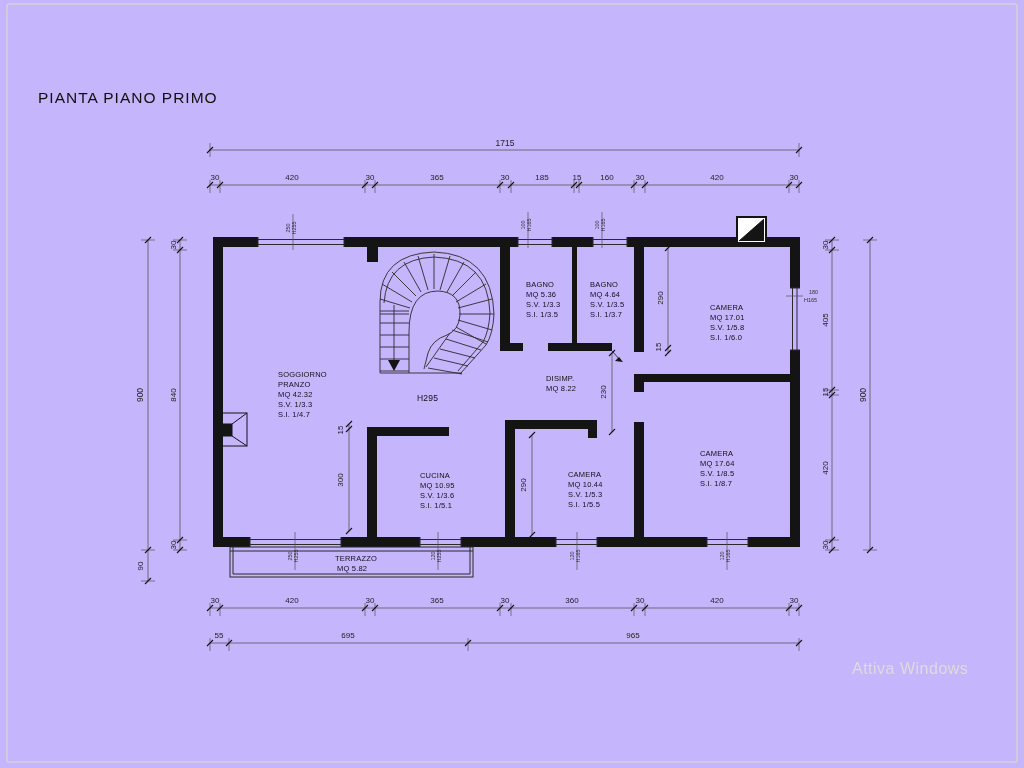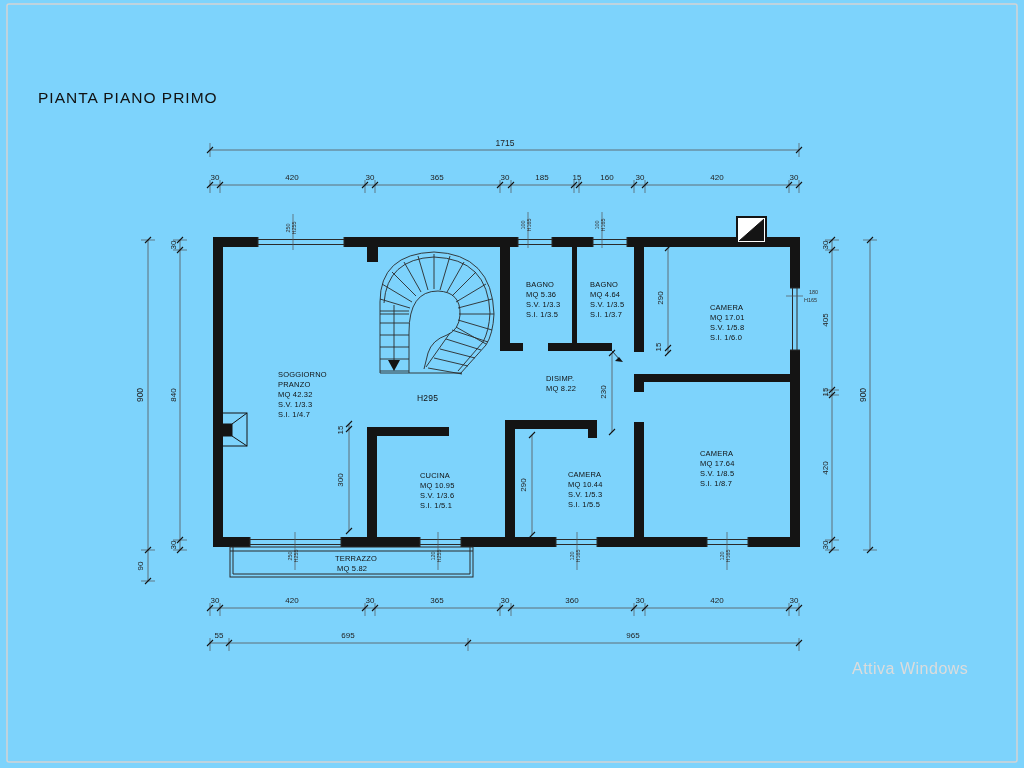--- a/index.html
+++ b/index.html
@@ -1,16 +1,16 @@
 <!DOCTYPE html>
 <html><head>
 <meta charset="utf-8">
 <style>
   html,body{margin:0;padding:0;background:#fff;}
-  .canvas{position:relative;width:1024px;height:768px;background:#7dd3fc;overflow:hidden;
+  .canvas{position:relative;width:1024px;height:768px;background:#c4b5fd;overflow:hidden;
           font-family:"Liberation Sans",sans-serif;}
   svg{position:absolute;left:0;top:0;}
   text{fill:#1c1c1c;}
   .title{font-size:15.5px;letter-spacing:1px;fill:#111;}
   .dim{font-size:8px;fill:#222;}
   .dimBig{font-size:8.5px;fill:#222;}
   .room{font-size:7.5px;letter-spacing:.2px;fill:#111;}
   .tag{font-size:5.5px;fill:#333;}
   .wm{font-size:16px;fill:#dcdcdc;letter-spacing:.5px;}
 </style>

